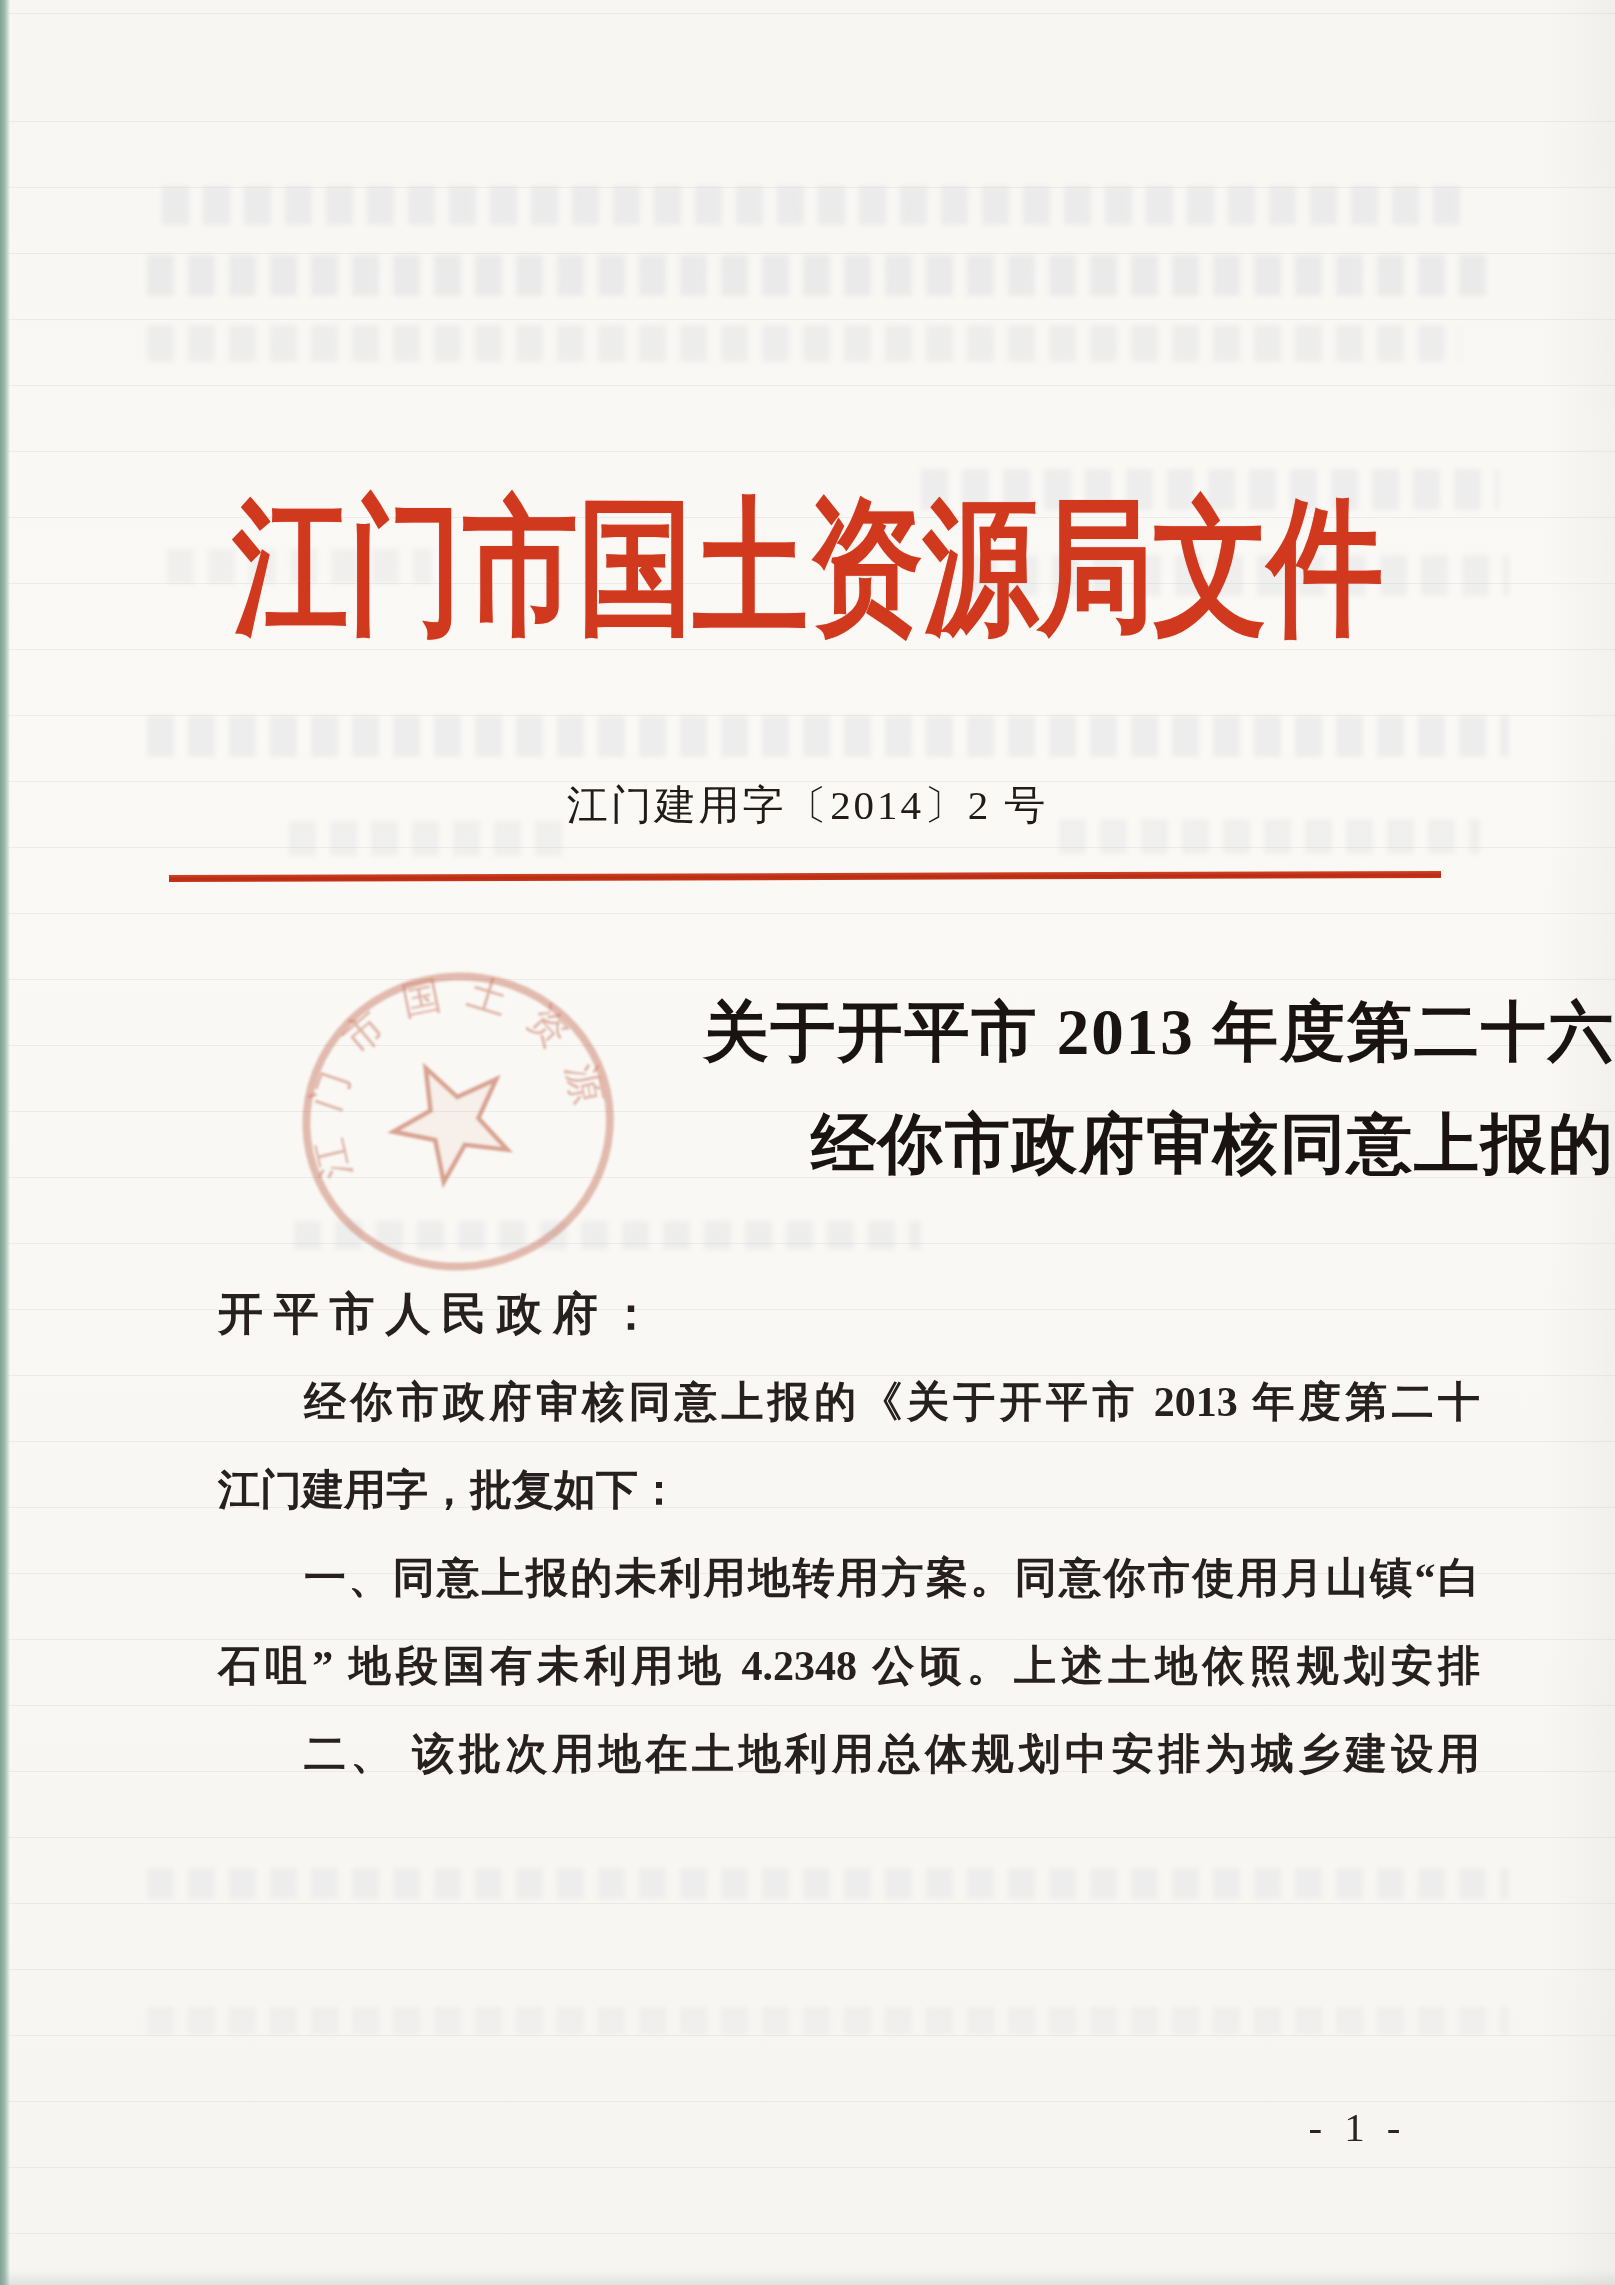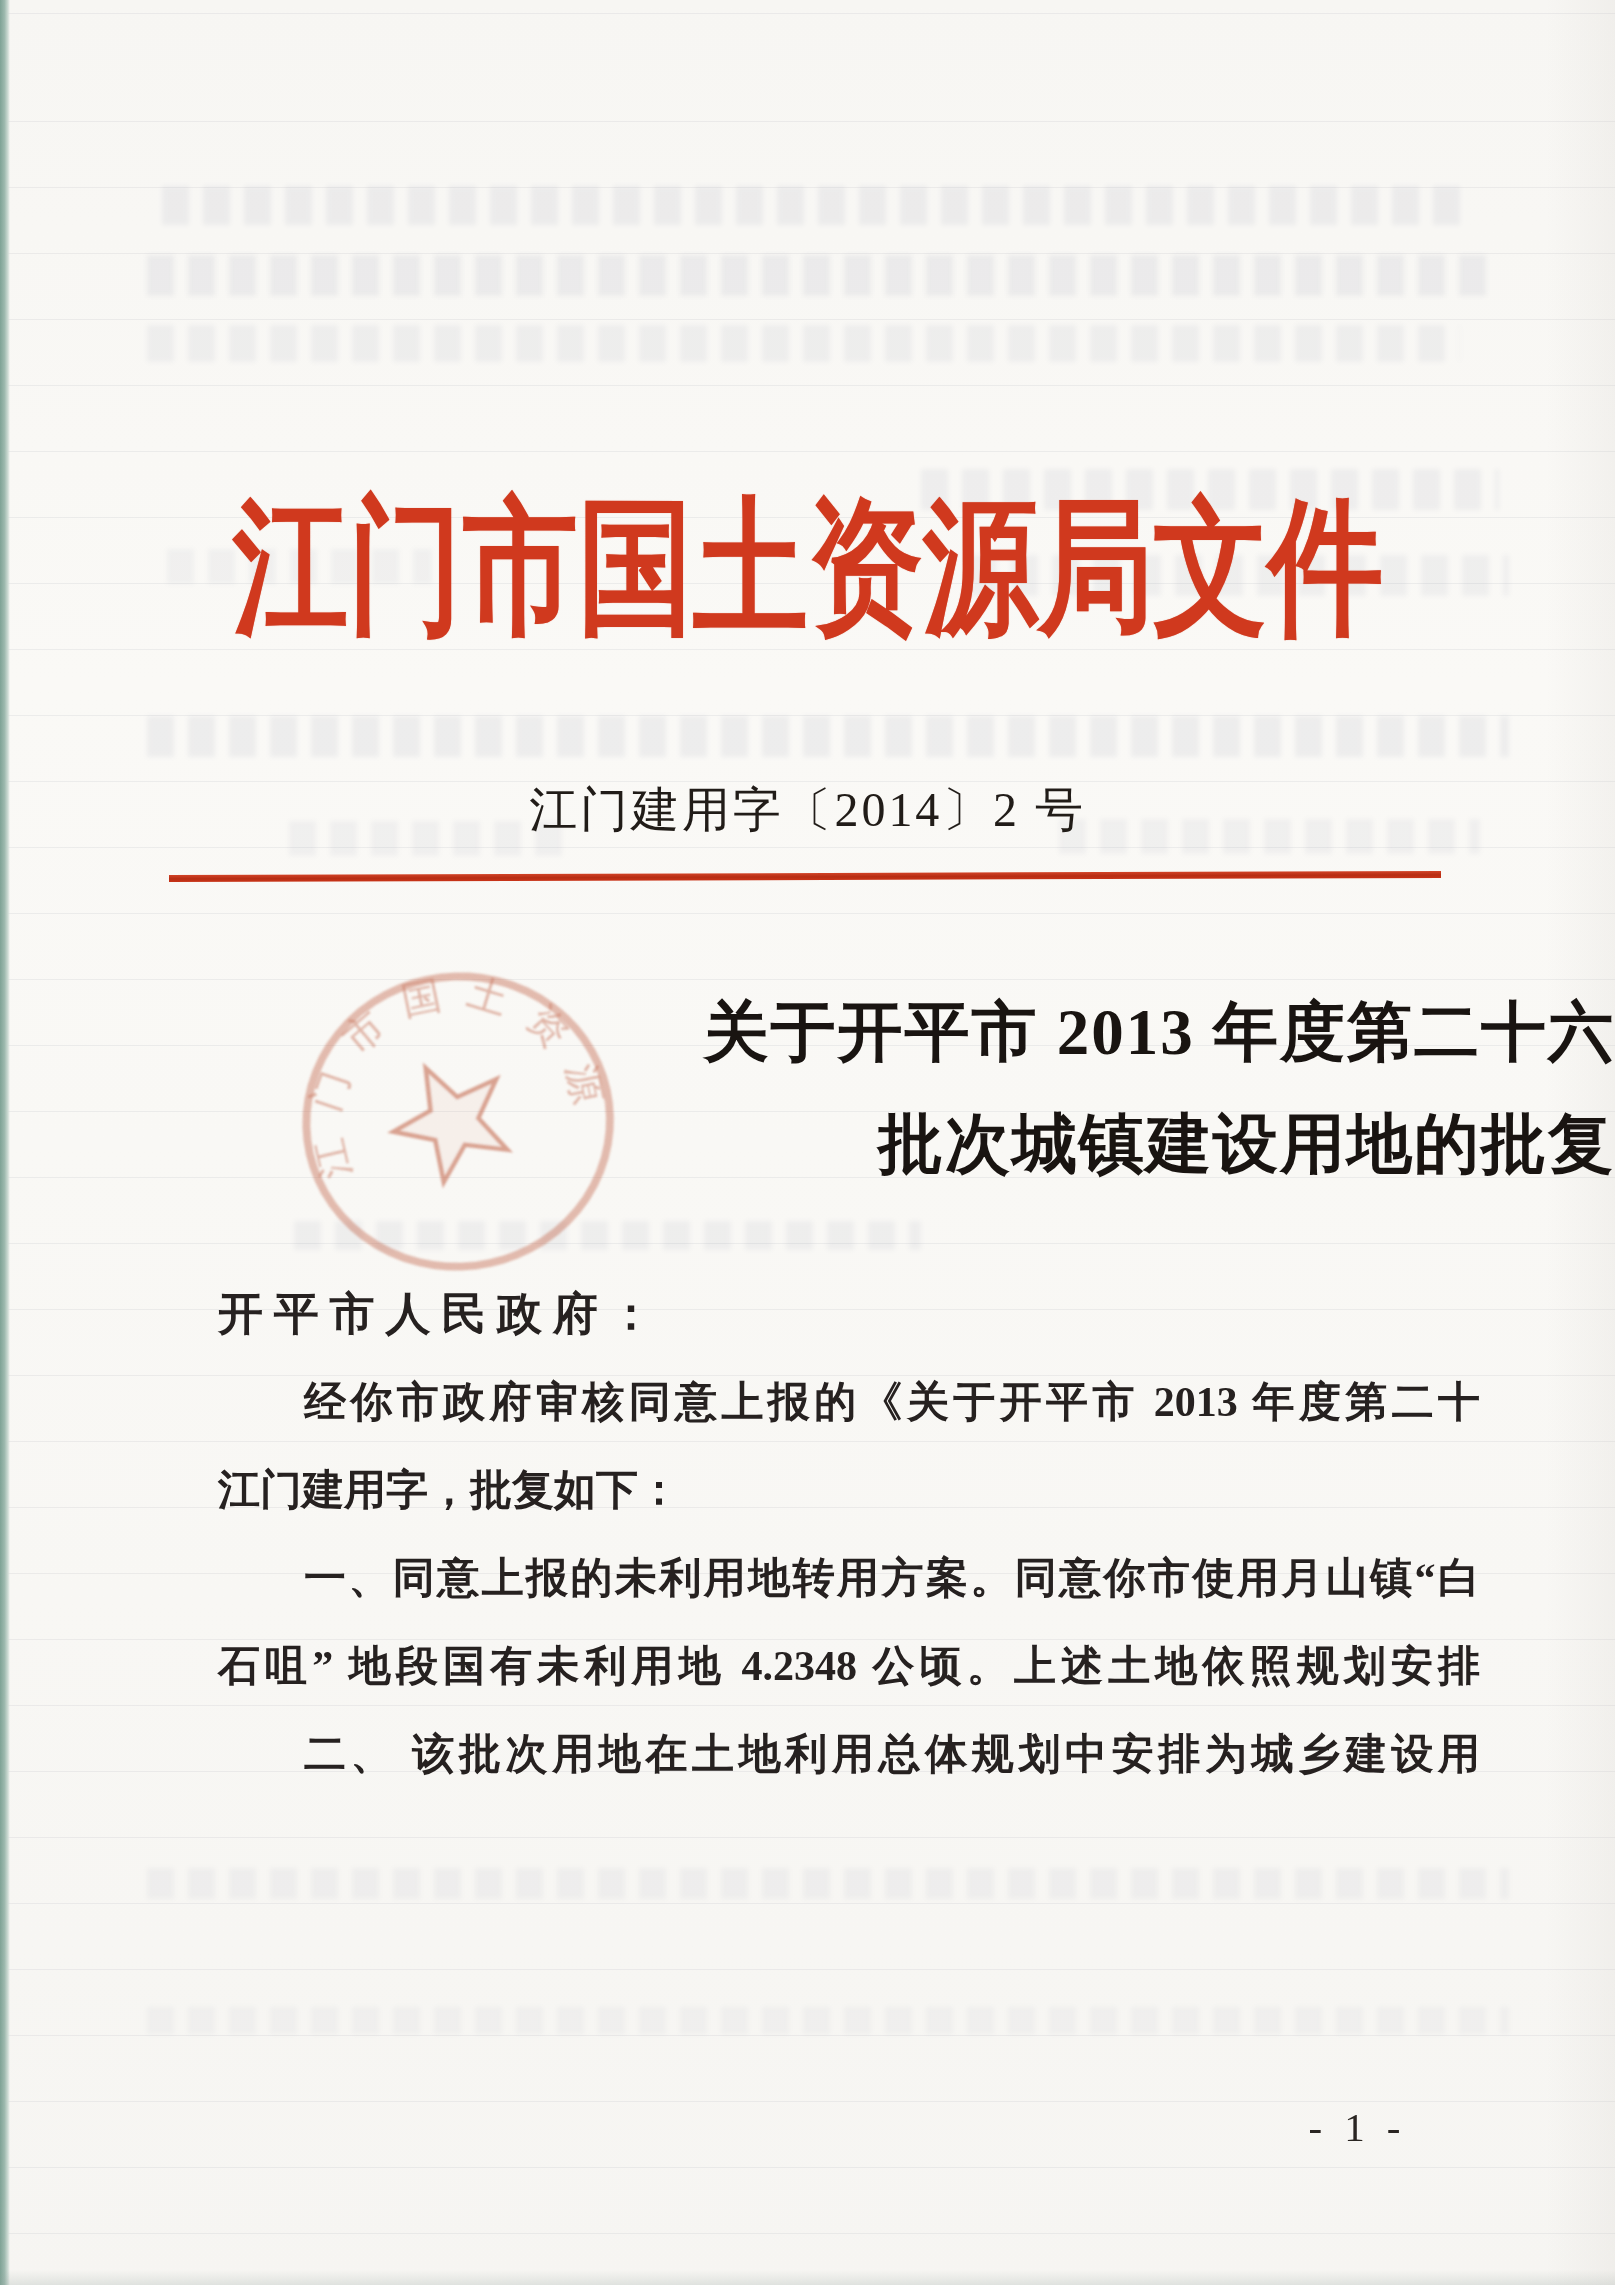--- a/index.html
+++ b/index.html
@@ -51,21 +51,21 @@
     text-shadow:0 0 1px rgba(208,57,30,.6);
   }
   .agency-title .stretch{
     display:inline-block;
     transform:scale(0.81,1.04);
     transform-origin:50% 50%;
   }
   .doc-number{
     left:0;right:0;top:778px;
     text-align:center;
-    font-size:48px;color:#211c18;
+    font-size:41px;color:#211c18;
     letter-spacing:2.9px;
   }
   .red-rule{
     left:169px;top:873px;width:1272px;height:6.9px;
     background:linear-gradient(180deg,#d24327 0%,#b72d13 55%,#c93418 100%);
     transform:rotate(-0.18deg);
   }
   .doc-title{
     left:0;right:0;top:976px;
     text-align:right;
@@ -127,21 +127,21 @@
   <div class="abs agency-title">
     <span class="stretch">江门市国土资源局文件</span>
   </div>
 
   <div class="abs doc-number">江门建用字〔2014〕2 号</div>
 
   <div class="abs red-rule"></div>
 
   <div class="abs doc-title">
     <div>关于开平市 2013 年度第二十六</div>
-    <div>批次城镇建设用地的批复</div>
+    <div>经你市政府审核同意上报的</div>
   </div>
 
   <div class="abs body-block">
     <div class="bline salutation">开平市人民政府：</div>
     <div class="bline fill indent">经你市政府审核同意上报的《关于开平市 2013 年度第二十</div>
     <div class="bline">江门建用字，批复如下：</div>
     <div class="bline fill indent">一、同意上报的未利用地转用方案。同意你市使用月山镇“白</div>
     <div class="bline fill">石咀” 地段国有未利用地 4.2348 公顷。上述土地依照规划安排</div>
     <div class="bline fill indent">二、 该批次用地在土地利用总体规划中安排为城乡建设用</div>
   </div>

